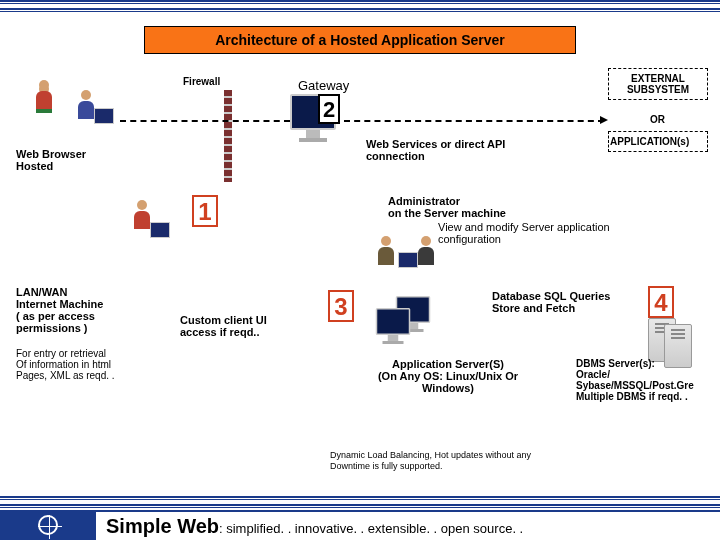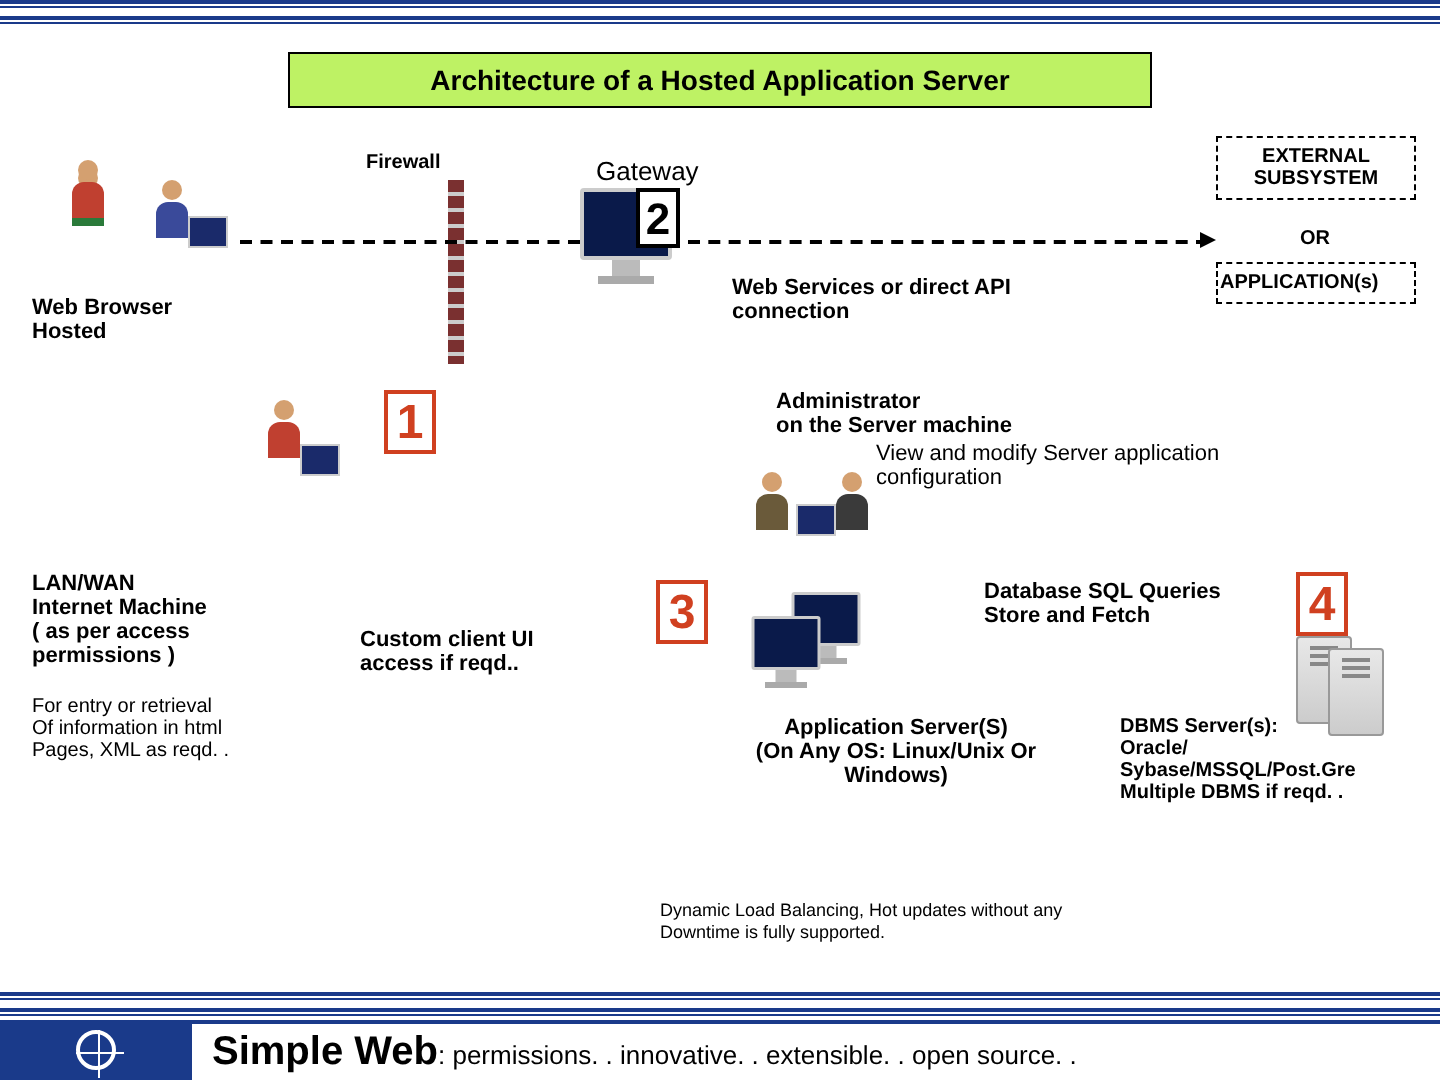--- a/index.html
+++ b/index.html
@@ -1,18 +1,18 @@
 <!DOCTYPE html>
 <html><head>
 <meta charset="utf-8">
 <style>
 *{margin:0;padding:0;box-sizing:border-box}
 body{width:720px;height:540px;font-family:Verdana,Arial,sans-serif;background:#fff;position:relative;overflow:hidden}
 .hbar{position:absolute;left:0;width:720px;height:4px;background:repeating-linear-gradient(to bottom,#1a3a8a 0,#1a3a8a 1px,#fff 1px,#fff 2px);border-top:1px solid #1a3a8a;border-bottom:1px solid #1a3a8a}
-.title-box{position:absolute;top:26px;left:144px;width:432px;border:1px solid #000;background:#bef264;text-align:center;padding:5px 0;font-weight:bold;font-size:14px}
+.title-box{position:absolute;top:26px;left:144px;width:432px;border:1px solid #000;background:#f97316;text-align:center;padding:5px 0;font-weight:bold;font-size:14px}
 .firewall-lbl{position:absolute;top:76px;left:183px;font-size:10px;font-weight:bold}
 .firewall{position:absolute;top:90px;left:224px;width:8px;height:92px;background:repeating-linear-gradient(to bottom,#7a3030 0,#7a3030 6px,#ccc 6px,#ccc 8px)}
 .gateway-lbl{position:absolute;top:78px;left:298px;font-size:13px;font-weight:normal}
 .monitor{position:absolute;width:46px}
 .monitor .screen{width:46px;height:36px;background:#0a1a4a;border:2px solid #ccc;border-radius:2px}
 .monitor .stand{width:14px;height:8px;background:#bbb;margin:0 auto}
 .monitor .base{width:28px;height:4px;background:#aaa;margin:0 auto}
 .big2{position:absolute;top:94px;left:318px;width:22px;height:30px;border:2px solid #000;color:#000;font-size:22px;font-weight:bold;text-align:center;line-height:28px;background:#fff;z-index:5}
 .dashed-line{position:absolute;border-top:2px dashed #000;height:0}
 .users-img{position:absolute}
@@ -150,31 +150,31 @@
 
 <div class="big-num" style="top:286px;left:648px">4</div>
 
 <div class="tower" style="top:318px;left:648px"></div>
 <div class="tower" style="top:324px;left:664px"></div>
 
 <div class="txt bold" style="top:358px;left:358px;text-align:center;width:180px">
   <span>Application Server(S)</span><br><span>(On Any OS: Linux/Unix Or</span><br><span>Windows)</span>
 </div>
 
-<div class="txt bold" style="top:358px;left:560px;font-size:10px">
+<div class="txt bold" style="top:358px;left:576px;font-size:10px">
   <span>DBMS Server(s):</span><br><span>Oracle/</span><br><span>Sybase/MSSQL/Post.Gre</span><br><span>Multiple DBMS if reqd. .</span>
 </div>
 
 <div class="scale-txt">
   <br><br><span>Dynamic Load Balancing, Hot updates without any</span><br><span>Downtime is fully supported.</span>
 </div>
 
 <div class="hbar" style="top:496px"></div>
 <div class="hbar" style="top:504px"></div>
 
 <div class="footer">
   <div class="footer-left">
     <div class="footer-icon"></div>
   </div>
   <div class="footer-text">
-    <b>Simple Web</b><span>: permissions. . innovative. . extensible. . open source. .</span>
+    <b>Simple Web</b><span>: simplified. . innovative. . extensible. . open source. .</span>
   </div>
 </div>
 
 </body></html>

